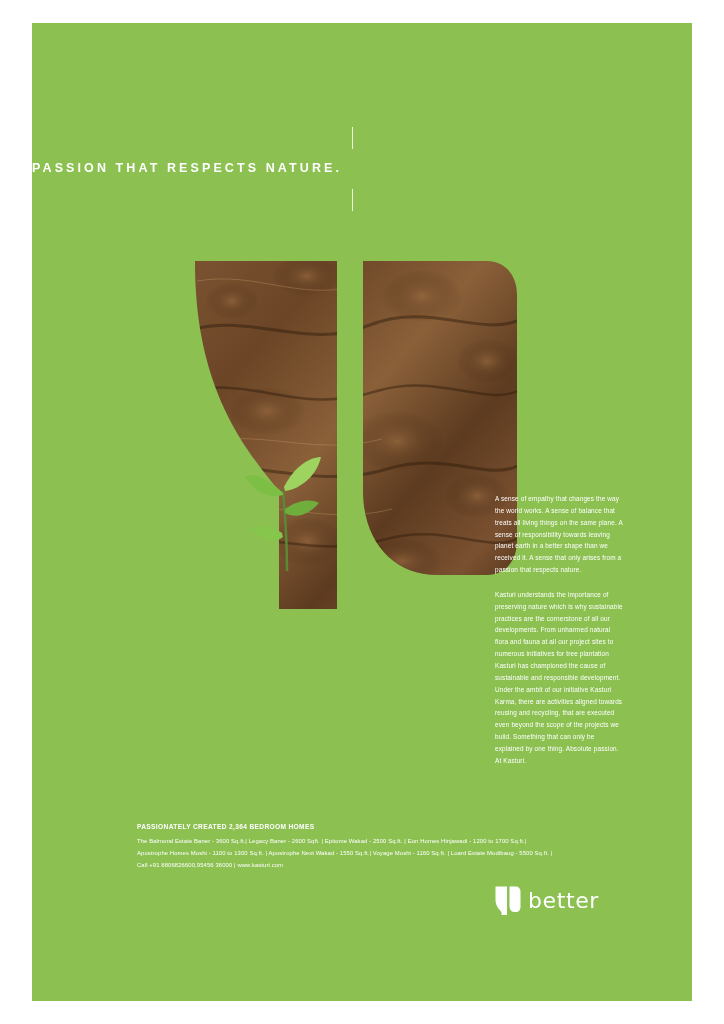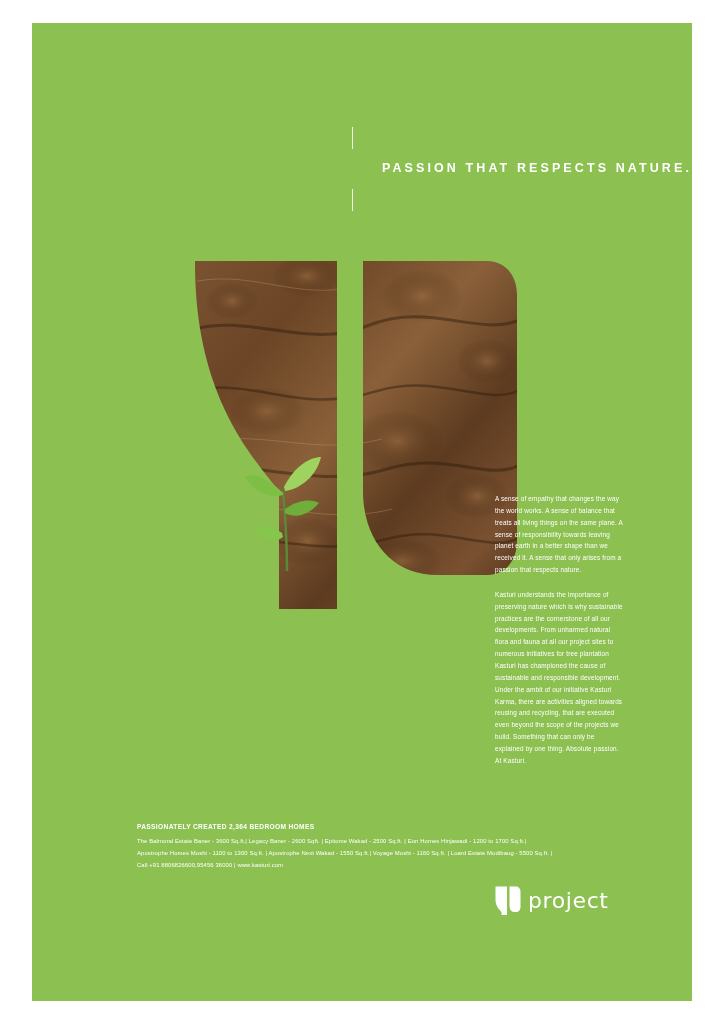--- a/index.html
+++ b/index.html
@@ -46,21 +46,21 @@
     width: 1px;
     height: 22px;
     background: #ffffff;
     opacity: .85;
   }
   .headline {
     position: absolute;
     left: 0;
     top: 138px;
     width: 660px;
-    text-align: right;
+    text-align: left;
     color: #ffffff;
     font-size: 12.5px;
     font-weight: bold;
     letter-spacing: 3.1px;
     white-space: nowrap;
   }
 
   
   .mark {
     position: absolute;
@@ -206,17 +206,17 @@
       <div class="footer-head">PASSIONATELY CREATED 2,364 BEDROOM HOMES</div>
       <div class="footer-body">The Balmoral Estate Baner - 3600 Sq.ft.| Legacy Baner - 2600 Sqft.  | Epitome Wakad - 2500 Sq.ft. |  Eon Homes Hinjawadi - 1200 to 1700 Sq.ft.| Apostrophe Homes Moshi - 1100 to 1300 Sq.ft. | Apostrophe Next Wakad - 1550 Sq.ft.|  Voyage Moshi - 1160 Sq.ft. |  Loard Estate Modibaug - 5500 Sq.ft. |  Call +91 8806826600,95456 36000 | www.kasturi.com</div>
     </div>
 
     <div class="brand">
       <svg class="brand-mark" viewBox="0 0 54 62" xmlns="http://www.w3.org/2000/svg">
         <path d="M3 3 L3 30 C3 40 9 48 15 54 L15 60 L26 60 L26 3 Z" fill="#ffffff"></path>
         <path d="M31 3 L44 3 C49 3 53 7 53 13 L53 44 C53 50 49 54 44 54 L40 54
                  C34 54 31 48 31 41 Z" fill="#ffffff"></path>
       </svg>
-      <div class="brand-name">project</div>
+      <div class="brand-name">better</div>
     </div>
 
   </div>
 </div>
 
 </body></html>

